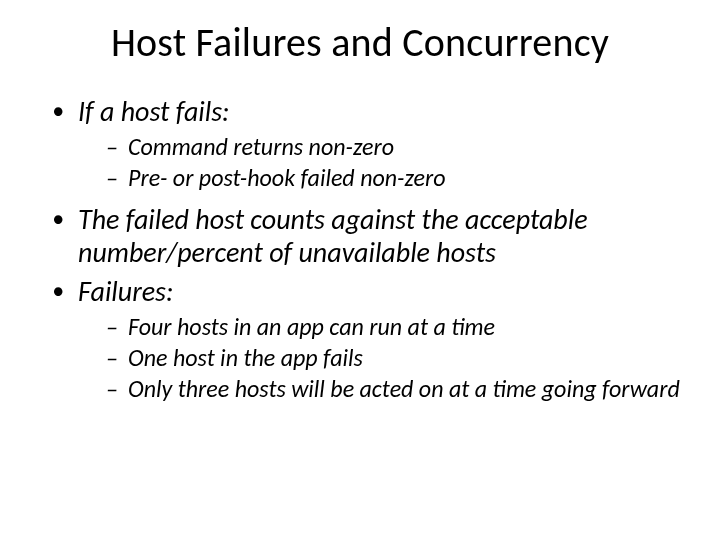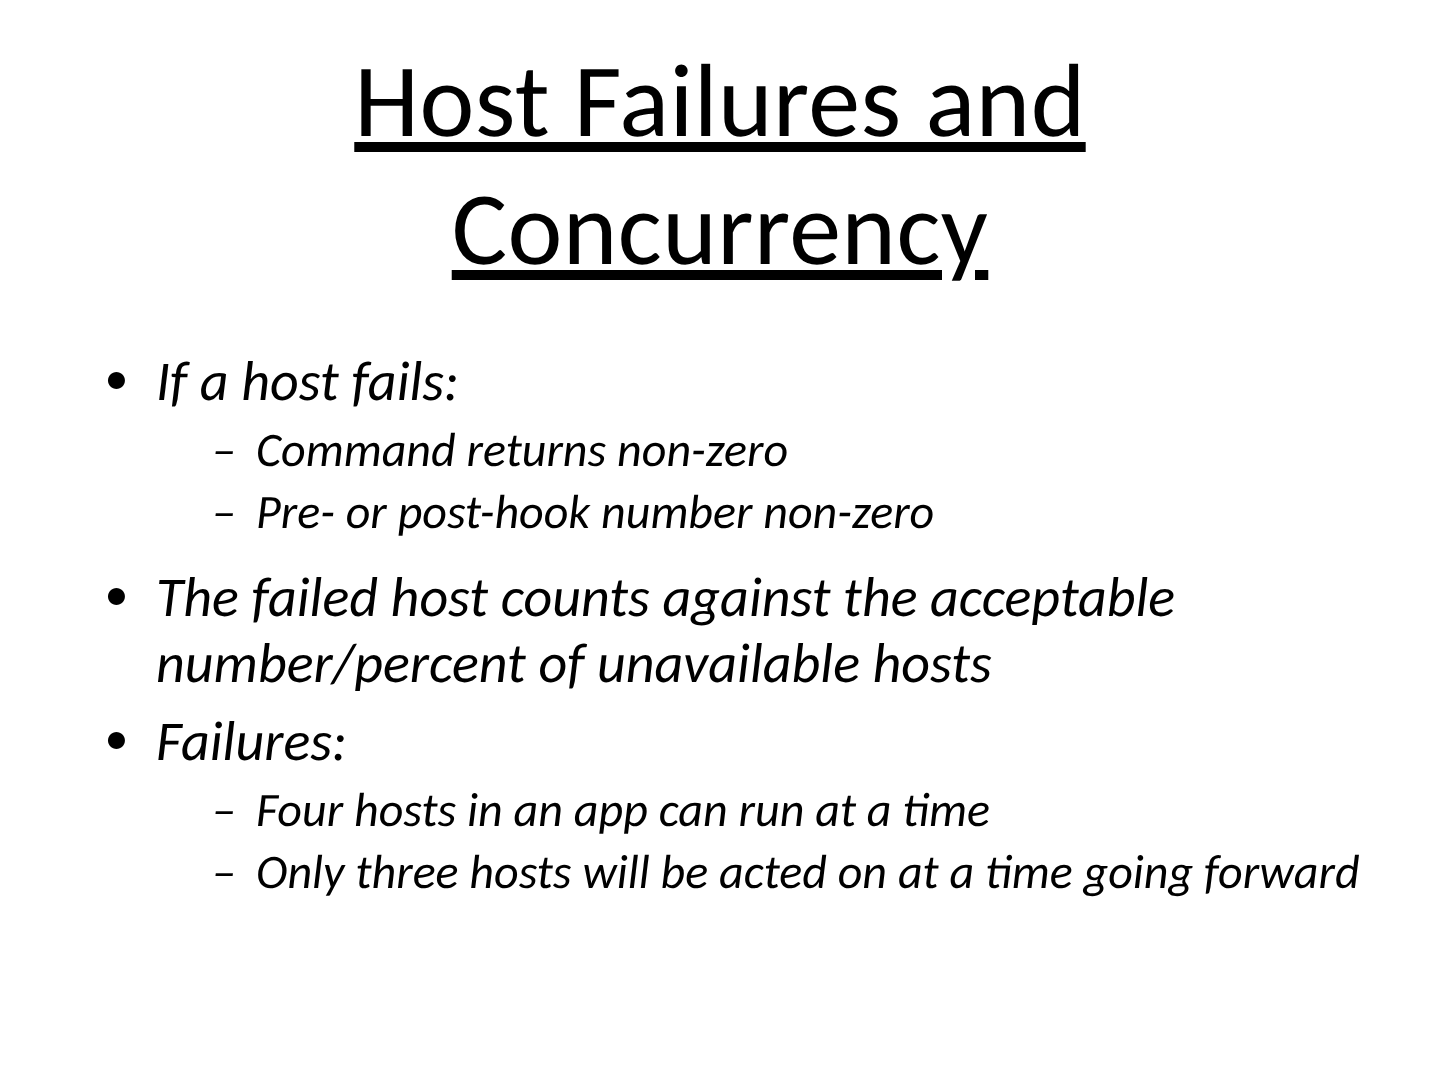--- a/index.html
+++ b/index.html
@@ -12,26 +12,25 @@
     color: #000000;
   }
   .slide {
     width: 720px;
     height: 540px;
     position: relative;
     box-sizing: border-box;
     padding: 18px 40px 0 40px;
   }
   .title {
-    font-size: 52px;
+    font-size: 40px;
     font-weight: 400;
     text-align: center;
     margin: 0 0 28px 0;
     letter-spacing: 0.2px;
-    text-decoration: underline;
   }
   ul.level1 {
     list-style: none;
     margin: 0;
     padding: 0 0 0 12px;
     font-size: 28px;
     line-height: 1.18;
   }
   ul.level1 > li {
     position: relative;
@@ -71,30 +70,31 @@
 
 <div class="slide">
   <h1 class="title">Host Failures and Concurrency</h1>
 
   <ul class="level1">
 
     <li>
       <span>If a host fails:</span>
       <ul class="level2">
         <li><span>Command returns non-zero</span></li>
-        <li><span>Pre- or post-hook number non-zero</span></li>
+        <li><span>Pre- or post-hook failed non-zero</span></li>
       </ul>
     </li>
 
     <li>
       <span>The failed host counts against the acceptable number/percent of unavailable hosts</span>
     </li>
 
     <li>
       <span>Failures:</span>
       <ul class="level2">
         <li><span>Four hosts in an app can run at a time</span></li>
+        <li><span>One host in the app fails</span></li>
         <li><span>Only three hosts will be acted on at a time going forward</span></li>
       </ul>
     </li>
 
   </ul>
 </div>
 
 </body></html>

